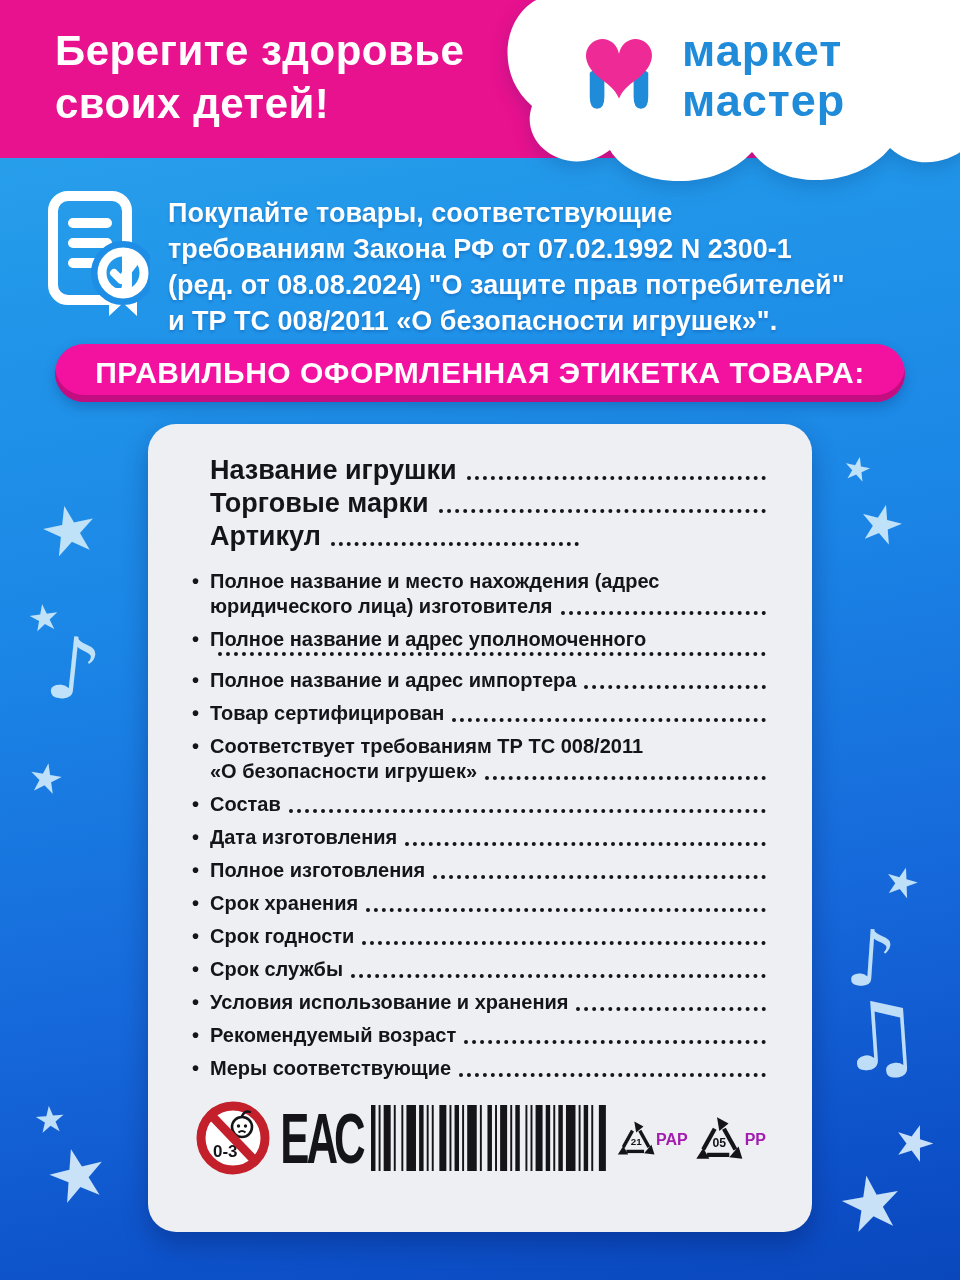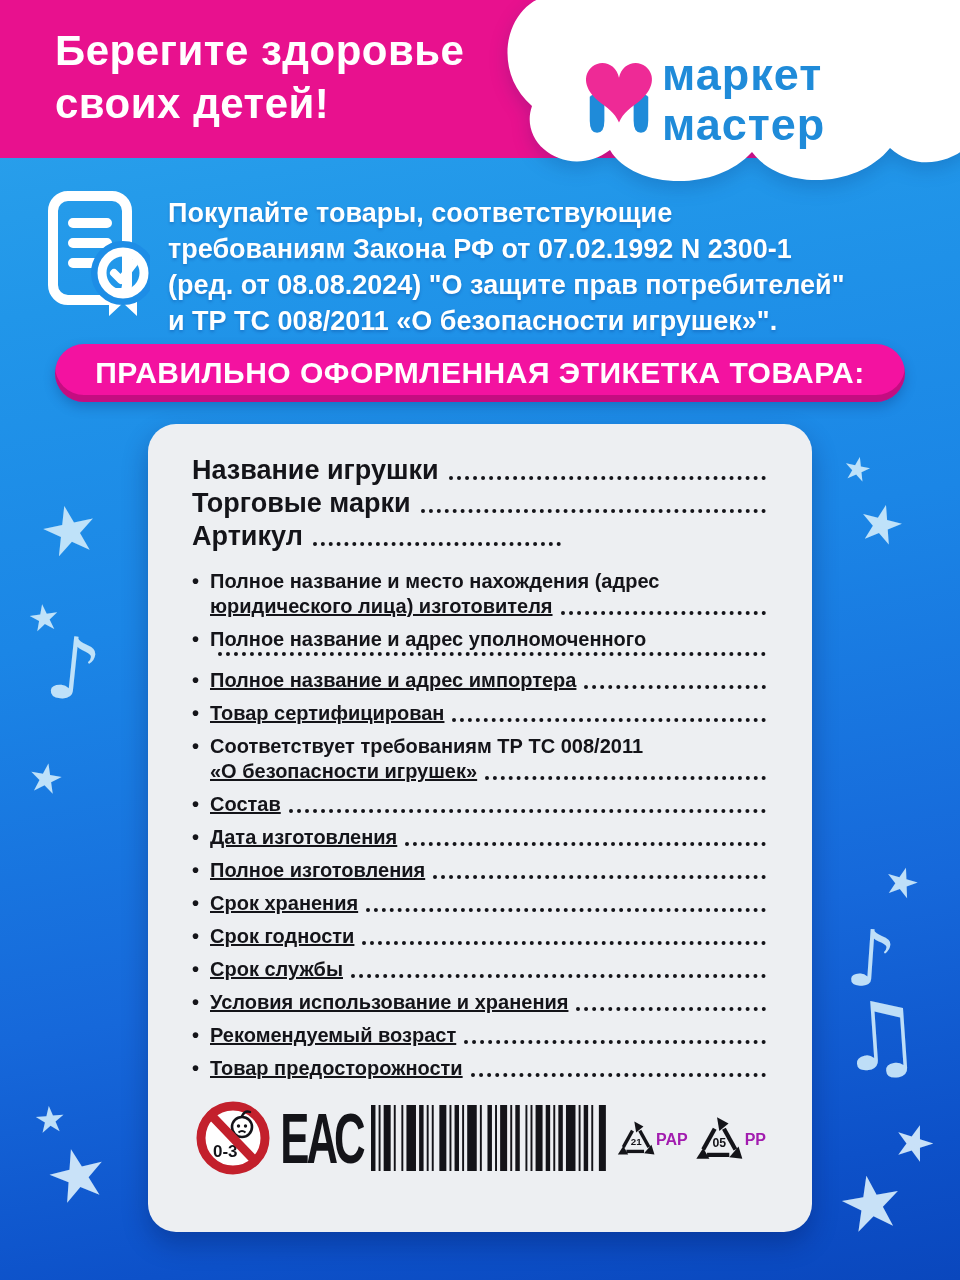--- a/index.html
+++ b/index.html
@@ -5,44 +5,44 @@
   html,body{margin:0;padding:0;}
   body{width:960px;height:1280px;overflow:hidden;font-family:"Liberation Sans",sans-serif;}
   .poster{position:relative;width:960px;height:1280px;
     background:linear-gradient(170deg,#2ea6ec 0%,#2196e9 22%,#1b86e6 45%,#1668da 72%,#0d51c9 90%,#0a47bd 100%);}
   
   .topband{position:absolute;left:0;top:0;width:842px;height:158px;background:#e8118e;}
   .headline{position:absolute;left:55px;top:24px;color:#fff;font-weight:bold;
     font-size:42px;line-height:53px;letter-spacing:.5px;}
   
   .cloud{position:absolute;top:-4px;right:-6px;filter:drop-shadow(0 7px 9px rgba(0,30,90,.18));}
-  .logo{position:absolute;top:22px;left:576px;display:flex;align-items:flex-start;margin-top:24px;}
+  .logo{position:absolute;top:22px;left:576px;display:flex;align-items:flex-start;gap:20px;}
   .logo-text{font-size:45px;font-weight:bold;color:#1f8bd9;line-height:50px;letter-spacing:1px;padding-top:4px;}
   
   .intro{position:absolute;top:190px;left:46px;width:880px;display:flex;gap:18px;}
   .intro-text{font-size:27px;font-weight:bold;color:#fff;line-height:36px;padding-top:5px;
     text-shadow:0 2px 3px rgba(0,40,120,.25);white-space:nowrap;}
   
   .pill{position:absolute;top:344px;left:55px;width:850px;height:58px;background:#f312a0;
     border-radius:29px;display:flex;align-items:center;justify-content:center;color:#fff;
     font-weight:bold;font-size:30px;letter-spacing:.5px;
     box-shadow:inset 0 -7px 0 rgba(140,8,90,.45),0 5px 12px rgba(0,30,90,.25);}
   
   .card{position:absolute;top:424px;left:148px;width:664px;height:808px;background:#edeff2;
     border-radius:28px;box-shadow:0 12px 26px rgba(3,20,80,.32);
     padding:30px 44px 24px 44px;box-sizing:border-box;color:#141419;}
-  .hrow{display:flex;font-size:27px;font-weight:bold;line-height:33px;}
+  .hrow{display:flex;font-size:27px;font-weight:bold;line-height:33px;margin-left:18px;}
   .hlabel{white-space:nowrap;}
   .dots{flex:1 1 auto;border-bottom:4.5px dotted #141419;margin:0 2px 7px 10px;min-width:30px;}
   .hrow.short .dots{flex:0 0 248px;}
   .list{margin-top:16px;}
   .item{display:flex;font-size:20px;font-weight:bold;line-height:25px;margin-bottom:8px;}
   .bullet{width:18px;flex:none;}
   .itext{flex:1 1 auto;min-width:0;}
-  .irow{display:flex;text-decoration:underline;}
+  .irow{display:flex;}
   .irow .dots{border-bottom-width:4px;margin-bottom:4px;margin-left:8px;}
   
   .marks{display:flex;align-items:center;justify-content:space-between;margin-top:18px;padding:0 2px;}
   .eac span{display:inline-block;font-size:46px;font-weight:bold;color:#141419;
     letter-spacing:-3px;transform:scale(.95,1.55);transform-origin:center center;}
   .recy{display:flex;flex-direction:row;align-items:center;width:72px;}
   .recy .mat{font-size:16px;font-weight:bold;color:#a21caf;line-height:1;margin-top:3px;}
   
   .decor{position:absolute;color:#cdeafb;opacity:.92;line-height:1;
     font-family:"DejaVu Sans",sans-serif;user-select:none;}
@@ -241,21 +241,21 @@
             <div class="irow">
               <span style="white-space: nowrap;">Рекомендуемый возраст</span>
               <span class="dots"></span>
             </div>
           </div>
         </div>
         <div class="item">
           <span class="bullet">•</span>
           <div class="itext">
             <div class="irow">
-              <span style="white-space: nowrap;">Товар предосторожности</span>
+              <span style="white-space: nowrap;">Меры соответствующие</span>
               <span class="dots"></span>
             </div>
           </div>
         </div>
       </div>
 
     <div class="marks">
 
       <svg width="78" height="78" viewBox="0 0 78 78">
         <circle cx="39" cy="39" r="32" fill="#ffffff" stroke="#c3202c" stroke-width="9"></circle>

